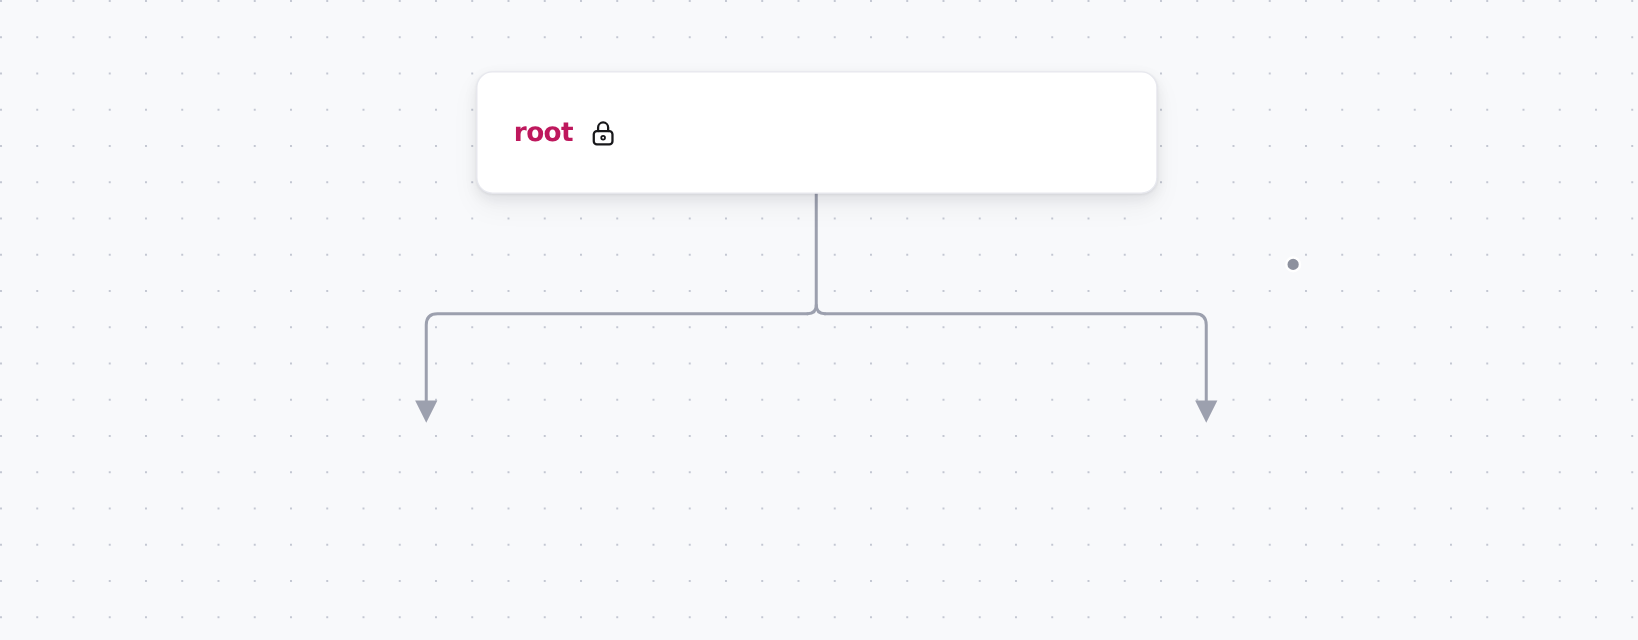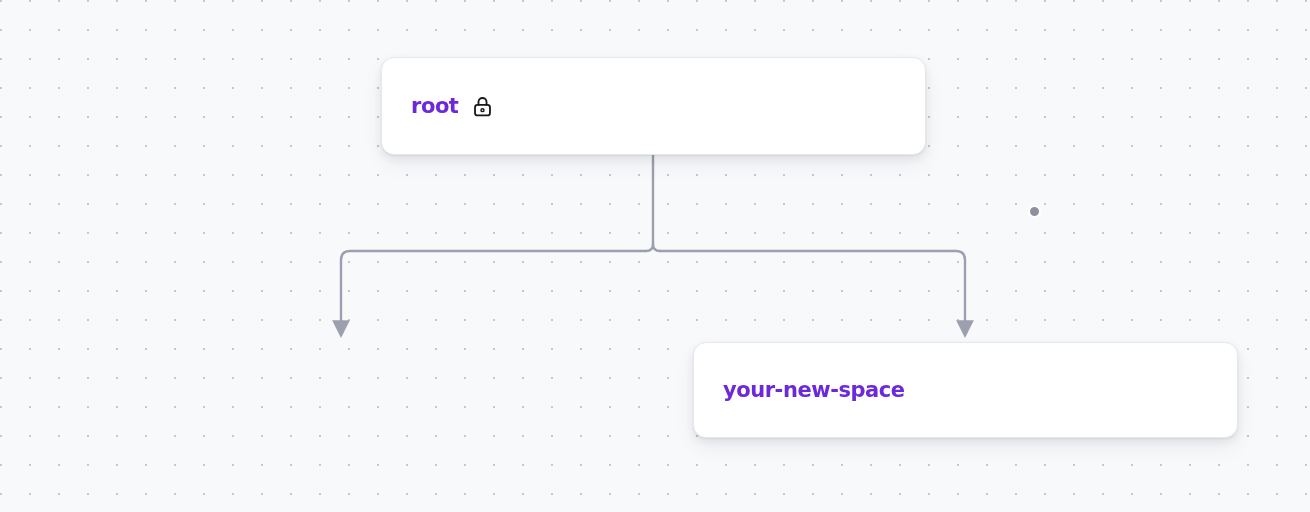--- a/index.html
+++ b/index.html
@@ -53,21 +53,21 @@
     align-items: center;
     gap: 13px;
     padding-left: 29px;
   }
 
   .node-label {
     font-family: "DejaVu Sans", sans-serif;
     font-weight: bold;
     font-size: 21px;
     letter-spacing: -0.45px;
-    color: #6d28d9;
+    color: #be185d;
     white-space: nowrap;
     line-height: 1;
   }
 
   .lock-icon {
     display: inline-flex;
     align-items: center;
     justify-content: center;
     width: 23px;
     height: 23px;
@@ -143,19 +143,14 @@
           <rect x="4.2" y="10.3" width="15.6" height="11" rx="2.6" stroke="#18181b" stroke-width="1.9"></rect>
           <path d="M 7.8 10.3 V 7.3 a 4.2 4.2 0 0 1 8.4 0 v 3" stroke="#18181b" stroke-width="1.9" stroke-linecap="round"></path>
           <circle cx="12" cy="15.8" r="1.55" stroke="#18181b" stroke-width="1.5"></circle>
         </svg>
       </span>
     </div>
     <div class="handle" id="handle-root-bottom"></div>
   </div>
 
 
-  <div class="node" id="node-your-new-space">
-    <div class="node-inner">
-      <span class="node-label">your-new-space</span>
-    </div>
-  </div>
 
 </div>
 
 </body></html>

